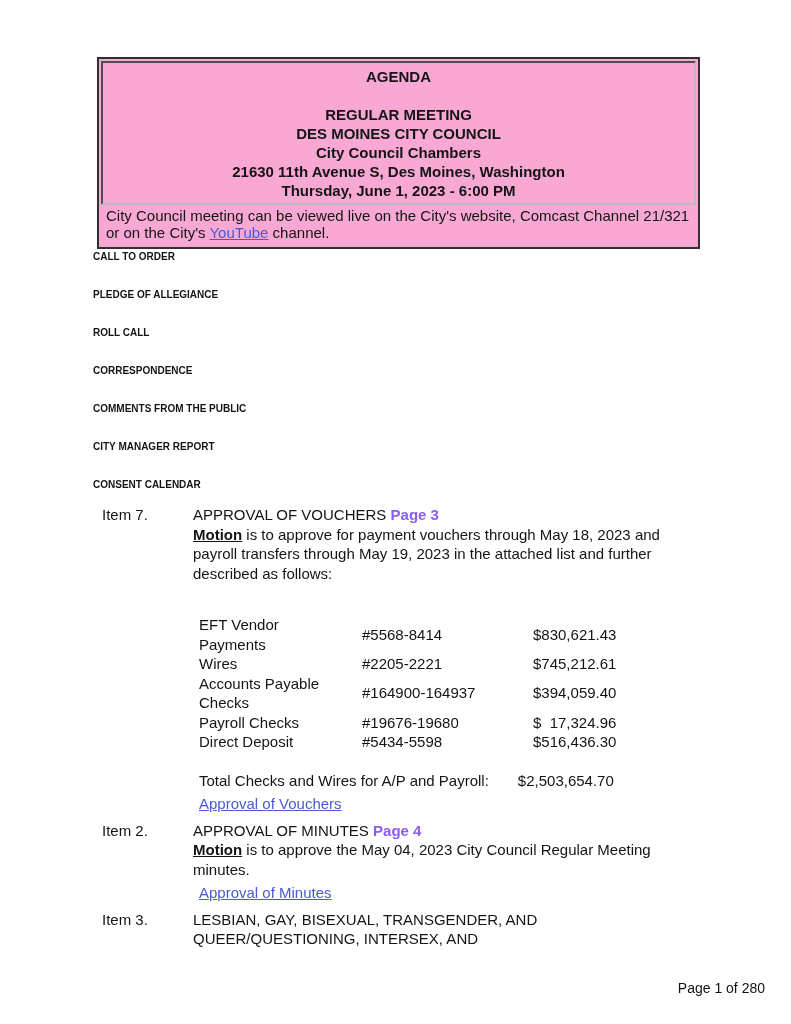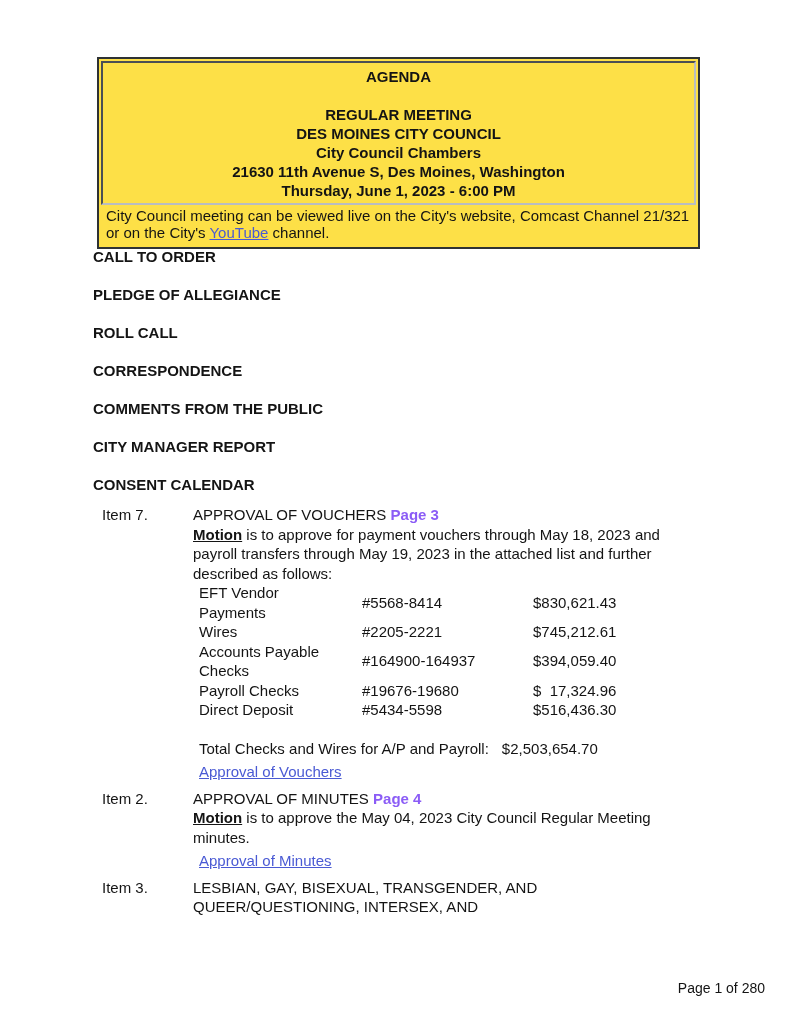--- a/index.html
+++ b/index.html
@@ -11,21 +11,21 @@
     font-size: 15px;
     position: relative;
     overflow: hidden;
   }
   .page { position: absolute; inset: 0; background: #ffffff; }
 
   
   .header-box {
     position: absolute;
     left: 97px; top: 57px; width: 603px;
-    background: #fde047;
+    background: #f9a8d4;
     border: 2px solid #2e3234;
   }
   .header-inner {
     margin: 2px 2px 0 2px;
     border: 2px solid;
     border-color: #4a4f54 #b9bdc1 #b9bdc1 #4a4f54;
     padding: 4px 8px 3px 8px;
     text-align: center;
     font-weight: bold;
     line-height: 19px;
@@ -36,21 +36,21 @@
     padding: 3px 7px 6px 7px;
     font-size: 15px;
     line-height: 16.5px;
     font-weight: normal;
   }
 
   
   .sections { position: absolute; left: 93px; top: 250px; }
   .section-heading {
     font-weight: bold;
-    font-size: 15px;
+    font-size: 10px;
     line-height: 14px;
     margin-bottom: 24px;
     white-space: nowrap;
   }
   .section-heading:last-child { margin-bottom: 0; }
 
   
   .items { position: absolute; left: 93px; top: 505px; width: 612px; }
   .item { display: flex; align-items: flex-start; margin-bottom: 7px; }
   .item-label {
@@ -65,27 +65,28 @@
     cursor: pointer;
     text-decoration: none;
   }
   .motion-word { font-weight: bold; text-decoration: underline; }
 
   .voucher-table {
     display: grid;
     grid-template-columns: 163px 171px auto;
     align-items: center;
     margin-left: 6px;
+    margin-top: 32px;
   }
   .vt-label { padding-right: 42px; line-height: 19.5px; }
   .vt-range, .vt-amount { line-height: 19.5px; }
   .vt-amount { white-space: pre; }
 
   .total-line { margin-top: 19px; margin-left: 6px; }
-  .total-amount { margin-left: 13px; }
+  .total-amount { margin-left: 29px; }
 
   .attachment-link-row { margin-top: 4px; margin-left: 6px; }
   a.doc-link {
     color: #4a5ad4;
     text-decoration: underline;
     cursor: pointer;
   }
 
   
   .footer {

